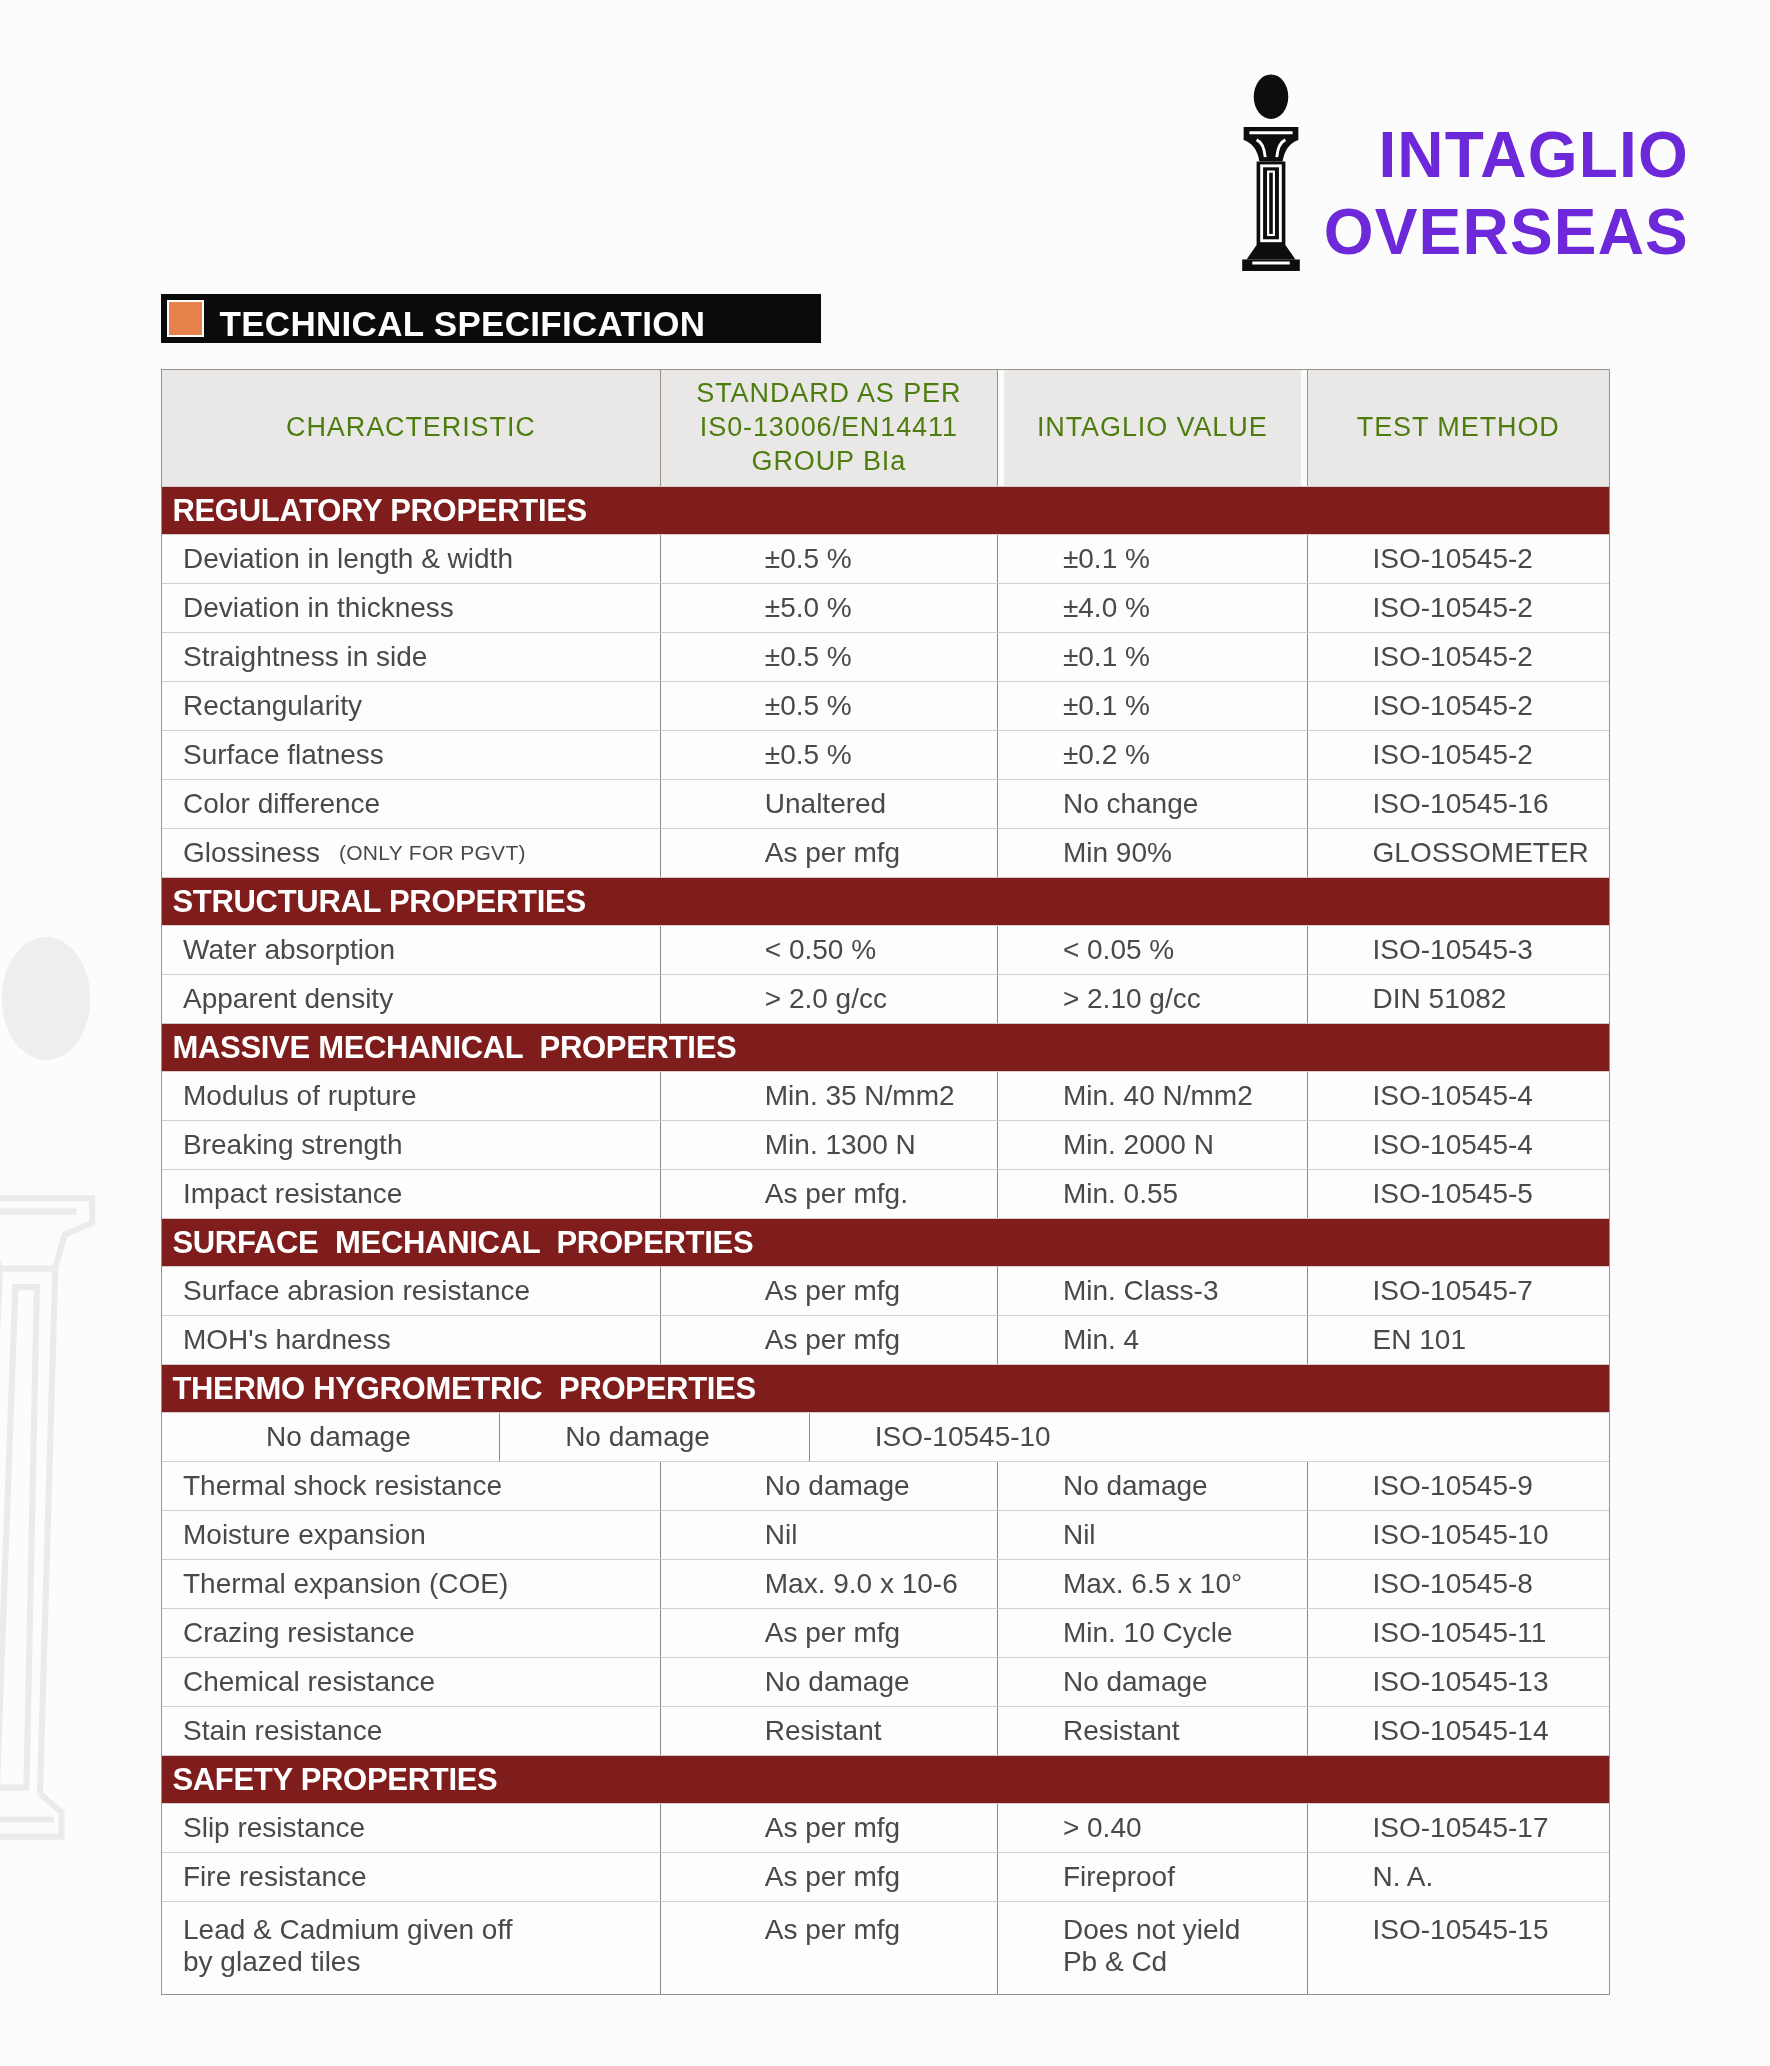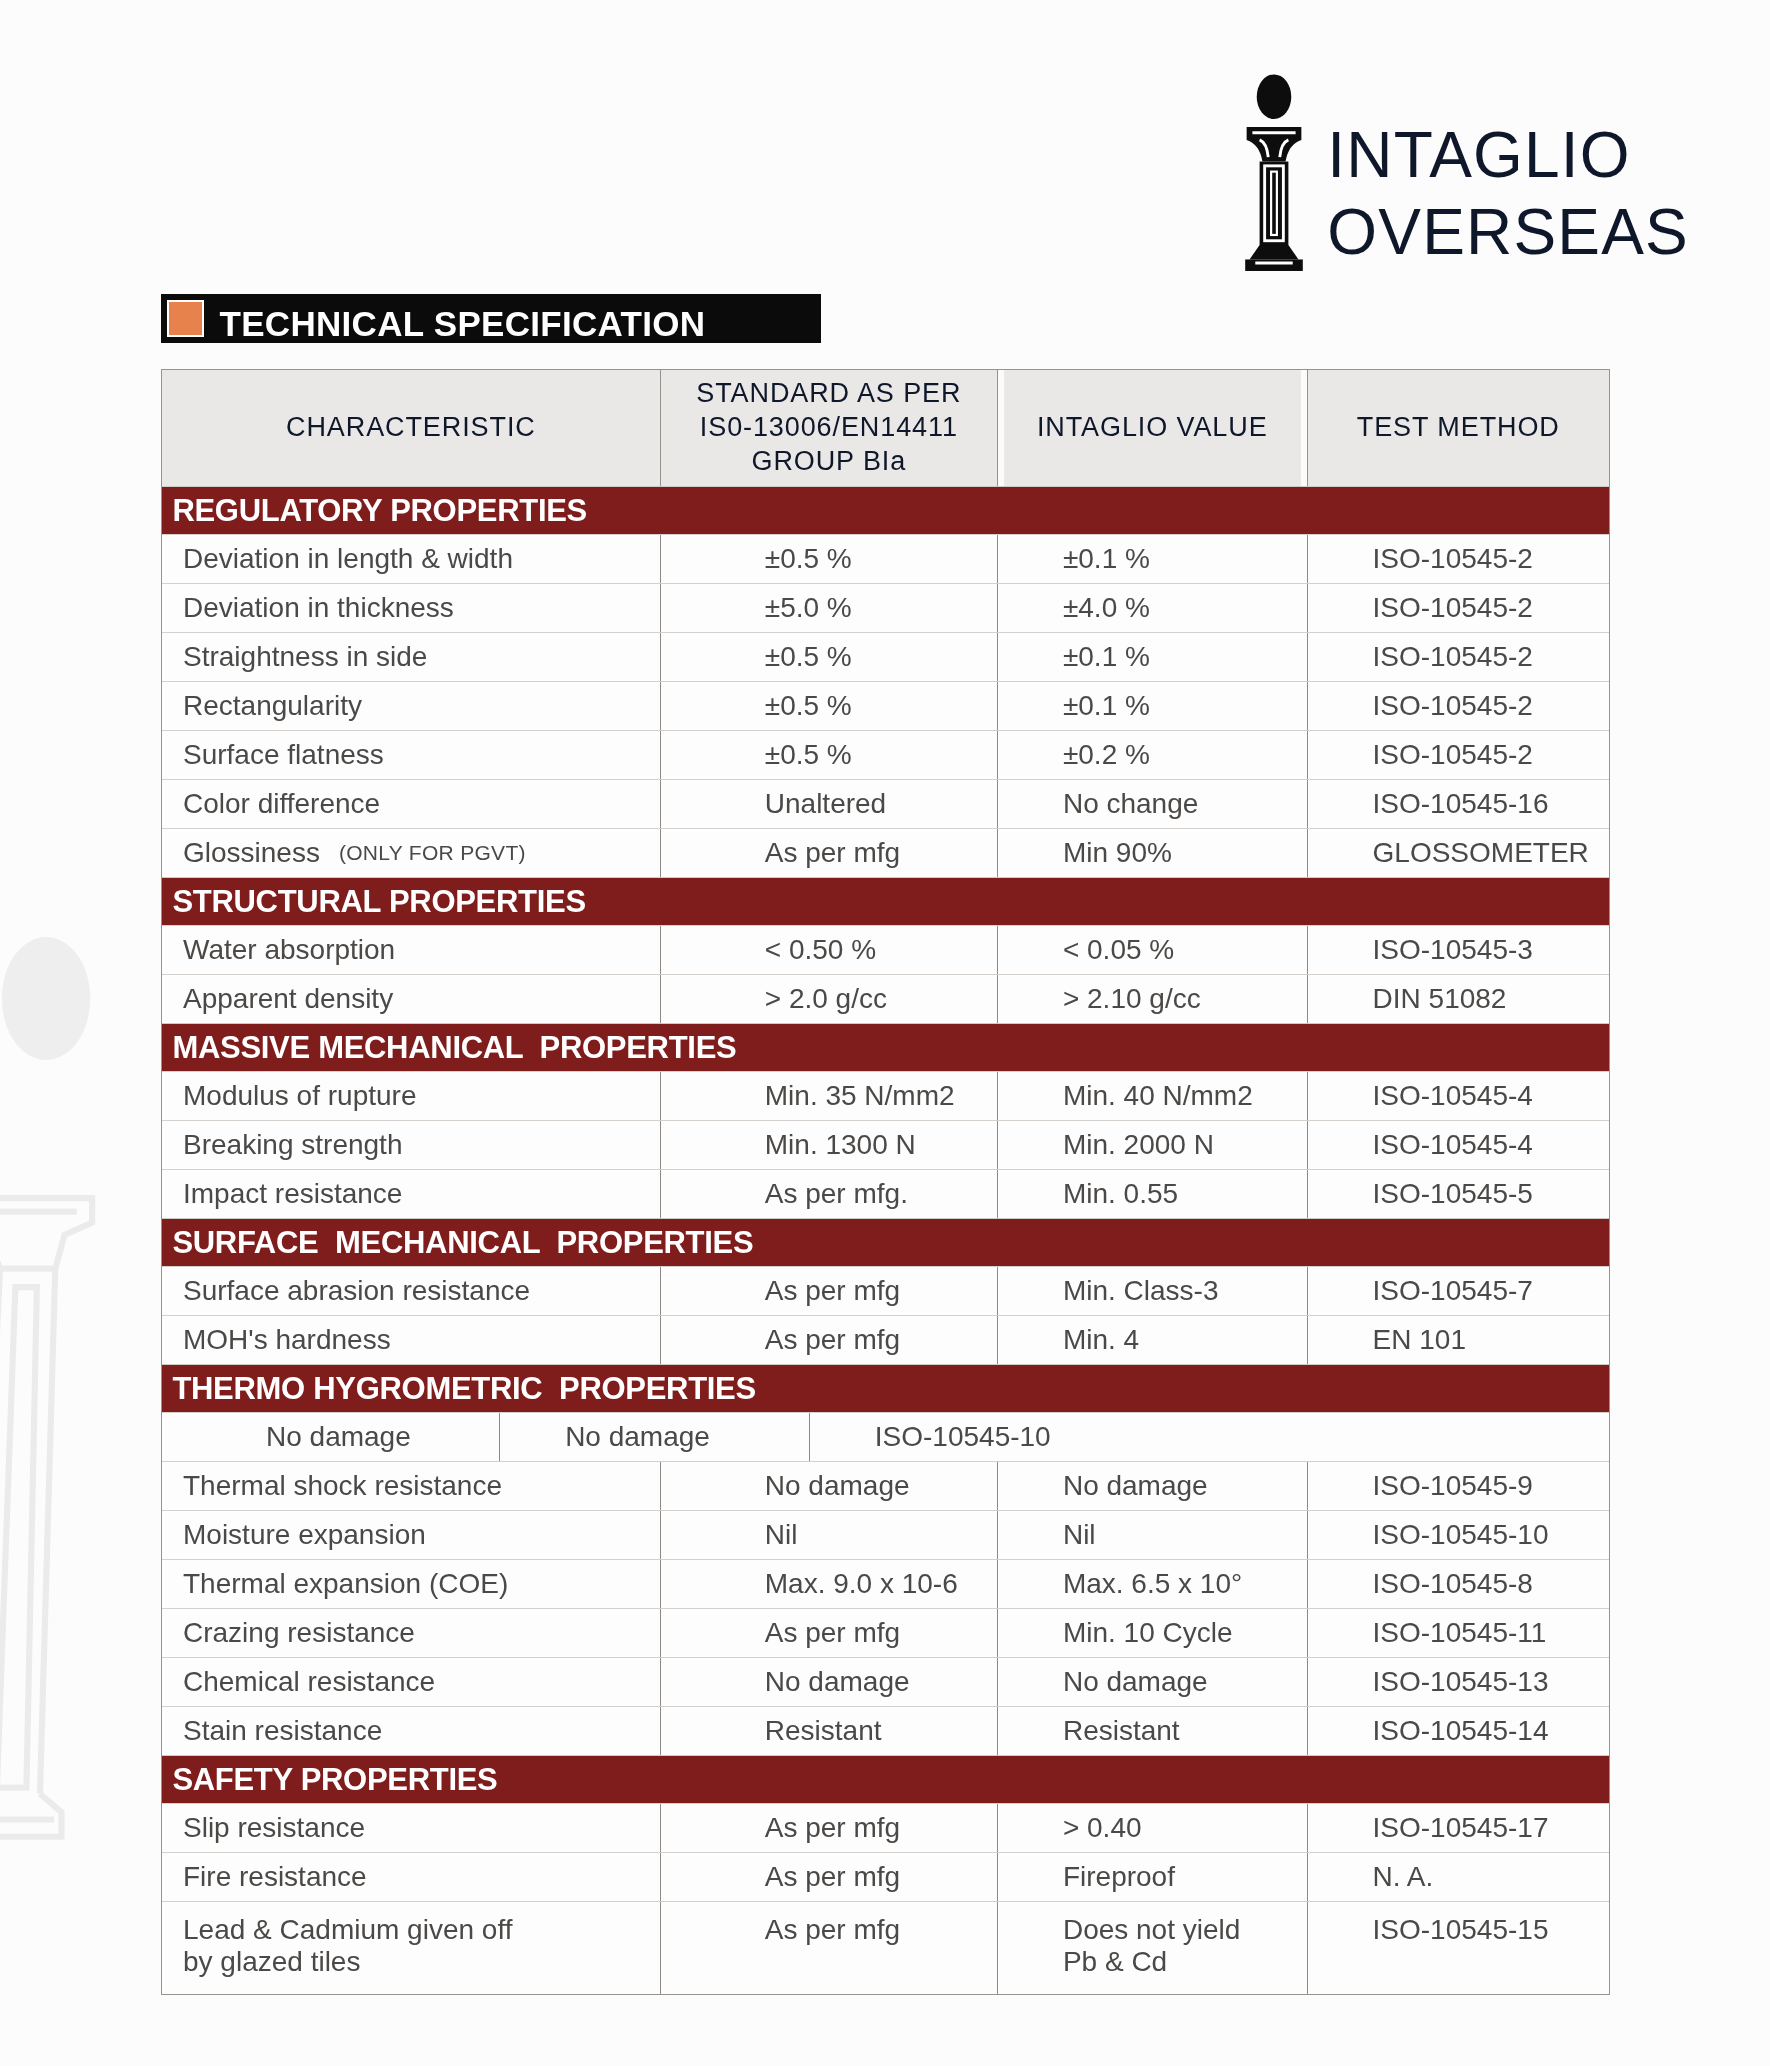--- a/index.html
+++ b/index.html
@@ -12,22 +12,22 @@
   }
 
   
   .watermark { position: absolute; left: -37px; top: 934px; width: 160px; height: 958px; }
 
   
   .logo { position: absolute; top: 64px; right: 81px; display: flex; align-items: flex-start; }
   .logo-icon { width: 72px; height: 221px; flex: 0 0 auto; }
   .logo-text {
     margin-left: 17px; margin-top: 53px;
-    font-weight: 400; font-size: 64px; line-height: 1.20;
-    letter-spacing: 1.2px; color: #0f172a; white-space: nowrap;
+    font-weight: 700; font-size: 64px; line-height: 1.20;
+    letter-spacing: 1.2px; color: #6d28d9; white-space: nowrap; text-align: right;
   }
   .logo-text span { display: block; }
 
   
   .title-bar {
     position: absolute; left: 161px; top: 294px;
     width: 660px; height: 49px;
     background: #0b0b0b; display: flex; align-items: center;
   }
   .title-square { width: 37px; height: 37px; background: #e8824d; border: 2.5px solid #ffffff; margin-left: 5.5px; flex: 0 0 auto; }
@@ -36,21 +36,21 @@
   
   .spec-table {
     position: absolute; left: 161px; top: 369px; width: 1449px;
     border: 1.2px solid #98928c; background: #fdfdfd;
   }
   .c1 { width: 34.4%; } .c2 { width: 23.3%; } .c3 { width: 21.4%; } .c4 { width: 20.9%; }
 
   .thead { display: flex; background: #e9e8e6; }
   .thead .cell {
     min-height: 116px; display: flex; align-items: center; justify-content: center;
-    text-align: center; color: #0f172a; font-size: 27px; letter-spacing: 0.9px; line-height: 1.25;
+    text-align: center; color: #4d7c0f; font-size: 27px; letter-spacing: 0.9px; line-height: 1.25;
   }
   .thead .cell + .cell { border-left: 1.2px solid #97918b; }
   .thead .c3 { box-shadow: inset 6.1px 0 0 #fbfbfa, inset -6.1px 0 0 #fbfbfa; }
   .thead .c4 { border-left-color: #b3a078; }
 
   .section-bar {
     height: 48px; background: #7f1d1d; border-top: 1.2px solid #cfcac5;
     color: #ffffff; font-weight: 700; font-size: 31px; letter-spacing: -0.3px;
     display: flex; align-items: center; padding-left: 10.4px; white-space: pre;
   }

